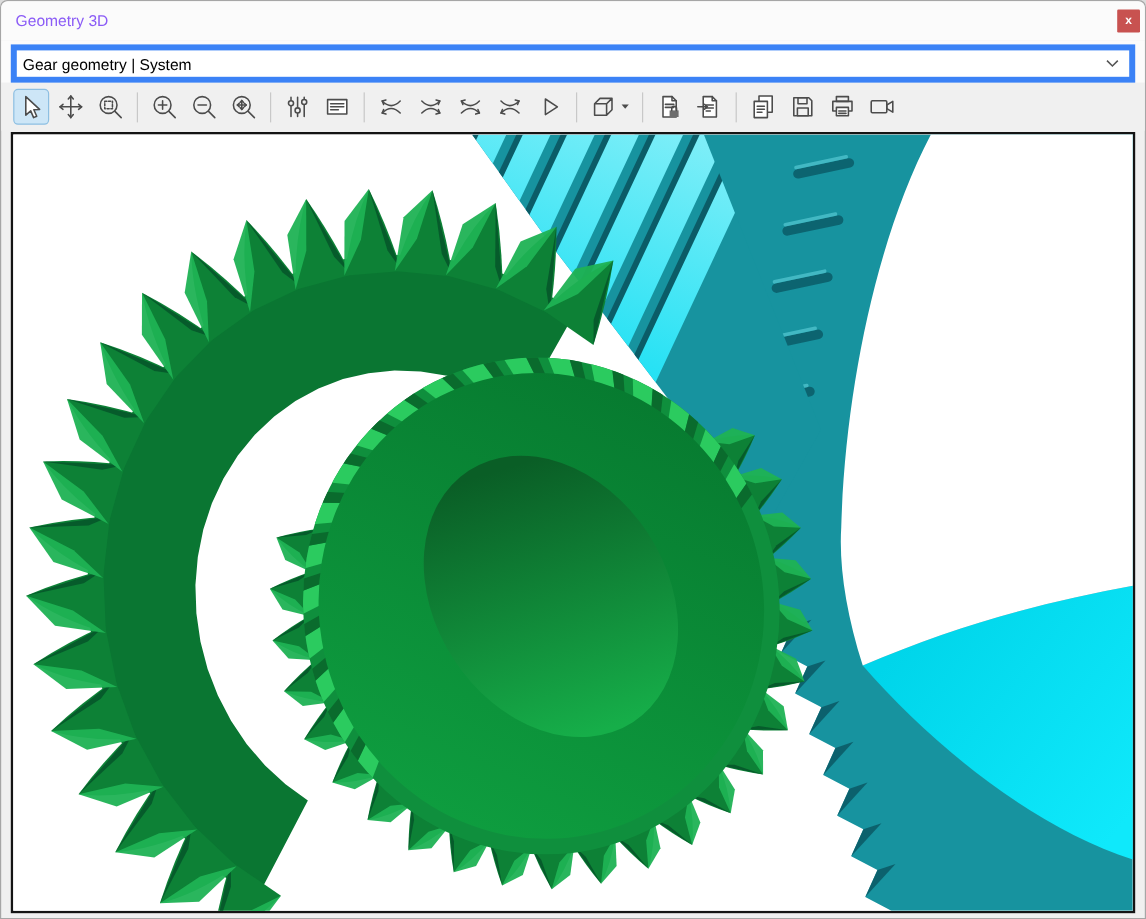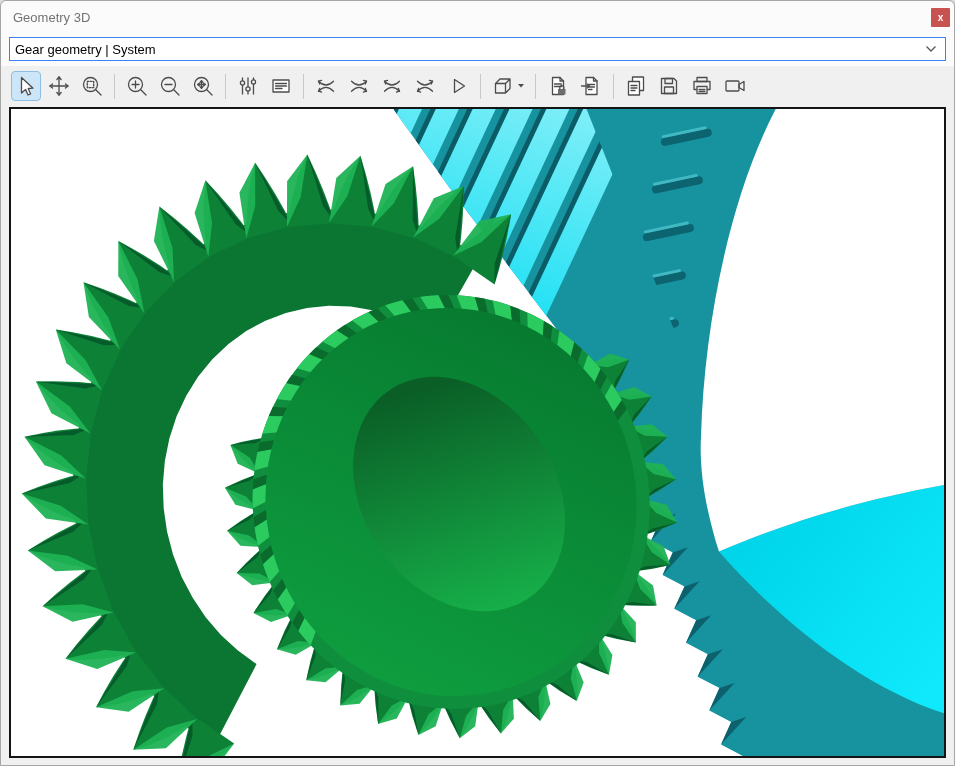--- a/index.html
+++ b/index.html
@@ -1,26 +1,26 @@
 <!DOCTYPE html>
 <html><head>
 <meta charset="utf-8">
 <style>
   html,body{margin:0;padding:0;}
   body{width:955px;height:766px;overflow:hidden;background:#dcdcdc;font-family:"Liberation Sans",sans-serif;}
   .window{width:955px;height:766px;box-sizing:border-box;border:1px solid #a6a6a6;border-radius:6px 6px 0 0;
           background:#f0f0f0;display:flex;flex-direction:column;}
   .titlebar{height:33px;flex:0 0 33px;background:#fbfbfb;border-radius:6px 6px 0 0;display:flex;align-items:center;
             padding:0 4px 0 12px;}
-  .title{font-size:13px;color:#737373;}
+  .title{font-size:13px;color:#8b5cf6;}
   .close-btn{margin-left:auto;width:19px;height:19px;background:#c85250;color:#fff;border:none;border-radius:1px;
              font-family:"Liberation Sans",sans-serif;font-size:10px;font-weight:bold;line-height:19px;text-align:center;
              padding:0;cursor:pointer;}
   .combo-row{flex:0 0 32px;background:#fbfbfb;padding:3px 8px 0 8px;box-sizing:border-box;}
-  .combobox{height:22px;background:#fff;border:1px solid #3b82f6;display:flex;align-items:center;
+  .combobox{height:22px;background:#fff;border:5px solid #3b82f6;display:flex;align-items:center;
             font-size:13px;color:#000;padding:0 8px 0 5px;cursor:default;text-align:right;}
   .combobox .chev{margin-left:auto;display:flex;align-items:center;}
   .toolbar{flex:0 0 40px;background:#f0f0f0;display:flex;align-items:center;padding-left:10px;gap:3px;}
   .tb{width:30px;height:30px;flex:0 0 auto;background:transparent;border:1px solid transparent;border-radius:4px;
       display:flex;align-items:center;justify-content:center;padding:0;cursor:pointer;}
   .tb.wide{width:40px;gap:2px;}
   .tb.active{background:#cde6f7;border-color:#8dbfe2;}
   .tb svg{stroke:#4c4c4c;fill:none;stroke-width:1.3;stroke-linecap:round;stroke-linejoin:round;}
   .sep{width:1px;height:25px;background:#c8c8c8;margin:0 4px;flex:0 0 1px;}
   .viewport{margin:1px 8px 0 8px;height:651px;box-sizing:border-box;border:2px solid #141414;background:#fff;}

